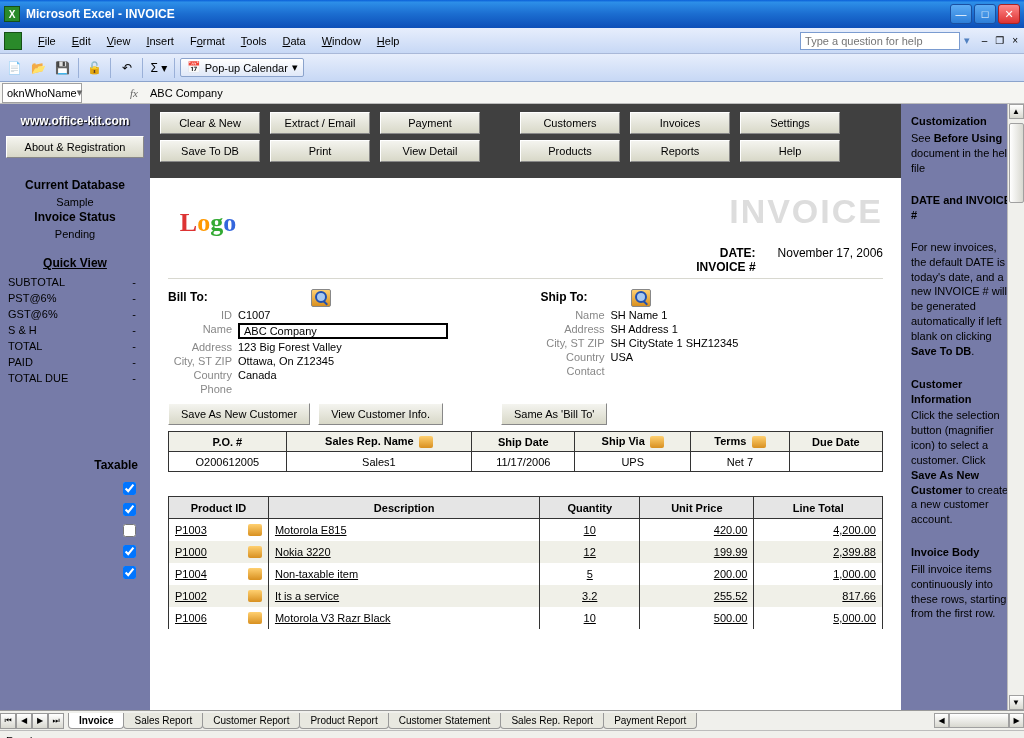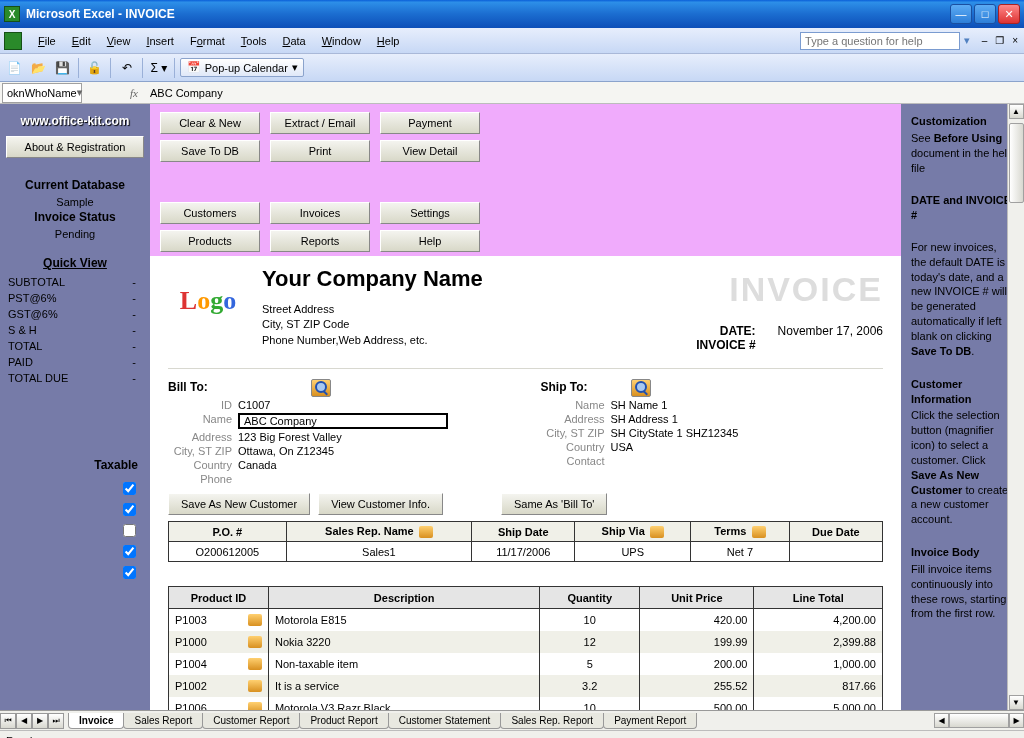--- a/index.html
+++ b/index.html
@@ -56,21 +56,21 @@
 .qv-row { display: flex; justify-content: space-between; padding: 2px 8px 2px 2px; font-size: 11px; }
 .qv-row .qv-label { }
 .qv-row .qv-val { }
 .qv-gap { height: 60px; }
 .taxable-label { font-weight: bold; text-align: right; padding-right: 6px; font-size: 12px; margin-top: 12px; }
 .check-col { display: flex; flex-direction: column; align-items: flex-end; padding-right: 8px; gap: 8px; margin-top: 10px; }
 .check-col input { width: 13px; height: 13px; }
 
 
 .center { flex: 1; display: flex; flex-direction: column; }
-.btn-rows { display: flex; background: #f0abfc; padding: 8px 10px 4px; gap: 40px; flex-direction: column; }
+.btn-rows { display: flex; background: #404040; padding: 8px 10px 16px; gap: 40px; }
 .btn-group { display: flex; flex-direction: column; gap: 6px; }
 .btn-row { display: flex; gap: 10px; }
 .app-btn { width: 100px; height: 22px; background: linear-gradient(#f4f4ef,#d8d8c8); border: 1px solid #888; border-top-color: #fff; border-left-color: #fff; font-size: 11px; cursor: pointer; }
 
 
 .sheet { background: #fff; flex: 1; padding: 10px 18px 0; position: relative; overflow: hidden; }
 .header-row { display: flex; gap: 14px; }
 .logo-box { width: 80px; height: 70px; display: flex; align-items: center; justify-content: center; }
 .logo-text { font-family: "Comic Sans MS", cursive; font-size: 26px; font-weight: bold; }
 .logo-text span:nth-child(1){color:#d33;} .logo-text span:nth-child(2){color:#f90;} .logo-text span:nth-child(3){color:#3a3;} .logo-text span:nth-child(4){color:#36d;}
@@ -101,21 +101,21 @@
 
 .info-table { width: 100%; border-collapse: collapse; margin-top: 6px; }
 .info-table th, .info-table td { border: 1px solid #333; padding: 3px 6px; font-size: 11px; text-align: center; height: 20px; }
 .info-table th { font-weight: bold; background: #f0f0e8; }
 .th-icon { display: inline-block; width: 14px; height: 12px; background: linear-gradient(#ffd070,#d89020); border-radius: 2px; vertical-align: middle; margin-left: 2px; }
 
 .gap-row { height: 24px; }
 
 .line-table { width: 100%; border-collapse: collapse; }
 .line-table th { border: 1px solid #333; padding: 3px 6px; font-size: 11px; text-align: center; font-weight: bold; background: #e5e5e5; height: 22px; }
-.line-table td { border-left: 1px solid #333; border-right: 1px solid #333; padding: 3px 6px; font-size: 11px; height: 22px; }
+.line-table td { border-left: 1px solid #333; border-right: 1px solid #333; padding: 3px 6px; font-size: 11px; height: 22px; text-decoration: underline; }
 .line-table tr:nth-child(even) td { background: #f0f0e8; }
 .line-table tr:nth-child(odd) td { background: #fff; }
 .line-table tbody tr:first-child td { border-top: 1px solid #333; }
 .pid-icon { display: inline-block; width: 14px; height: 12px; background: linear-gradient(#ffd070,#d89020); border-radius: 2px; vertical-align: middle; float: right; }
 .num-r { text-align: right; }
 .num-c { text-align: center; }
 
 
 .right-panel { width: 123px; background: #767ba8; padding: 10px 10px; color: #000; font-size: 11px; line-height: 1.35; }
 .right-panel .r-head { font-weight: bold; margin-bottom: 2px; }
@@ -283,26 +283,20 @@
         <div class="drow">
             <span class="dlabel">INVOICE #</span>
             <span></span>
           </div>
       </div>
 
       <div class="header-row">
         <div class="logo-box">
           <div class="logo-text"><span>L</span><span>o</span><span>g</span><span>o</span></div>
         </div>
-        <div class="company-block">
-          <div class="company-name">Your Company Name</div>
-          <div class="company-line">Street Address</div>
-          <div class="company-line">City, ST  ZIP Code</div>
-          <div class="company-line">Phone Number,Web Address, etc.</div>
-        </div>
       </div>
 
       <div class="section-sep"></div>
 
       <div class="addr-row">
         <div class="addr-col">
           <span class="addr-head">Bill To:</span>
           <span class="mag-icon" style="margin-left:100px;"></span>
           <div class="addr-line">
               <span class="alabel">ID</span>

